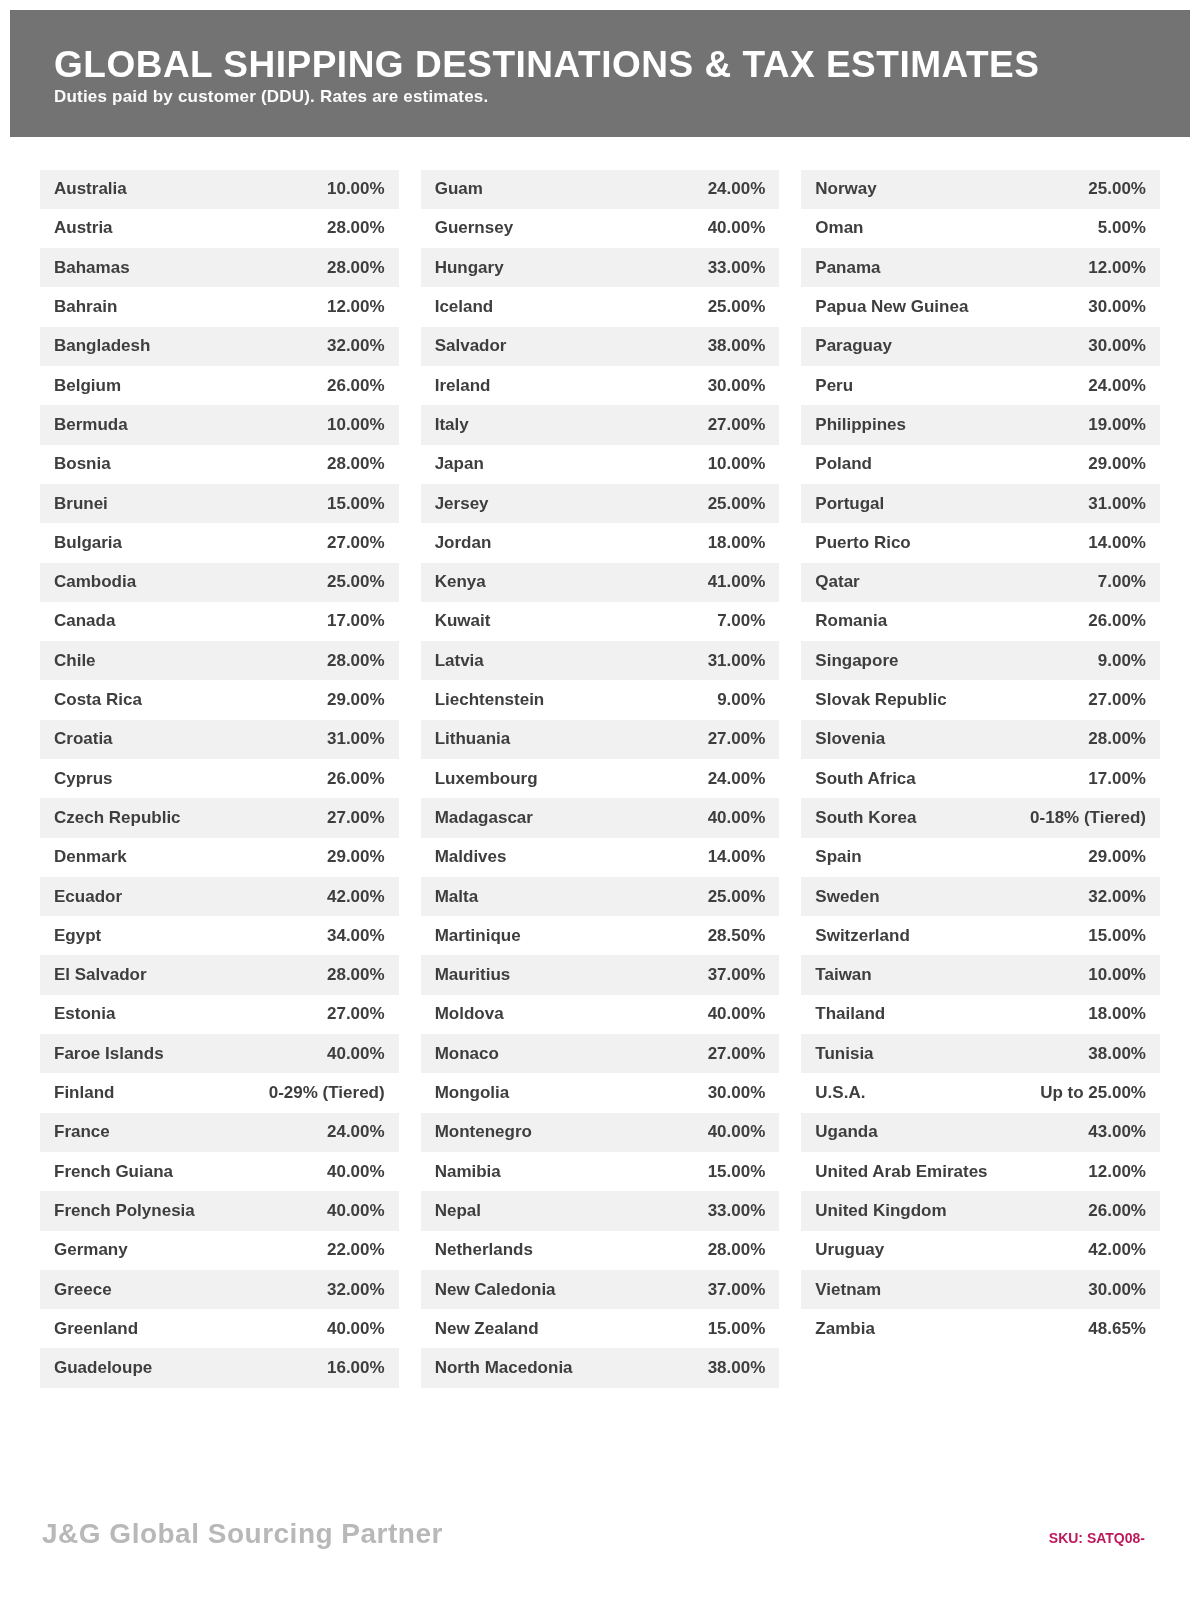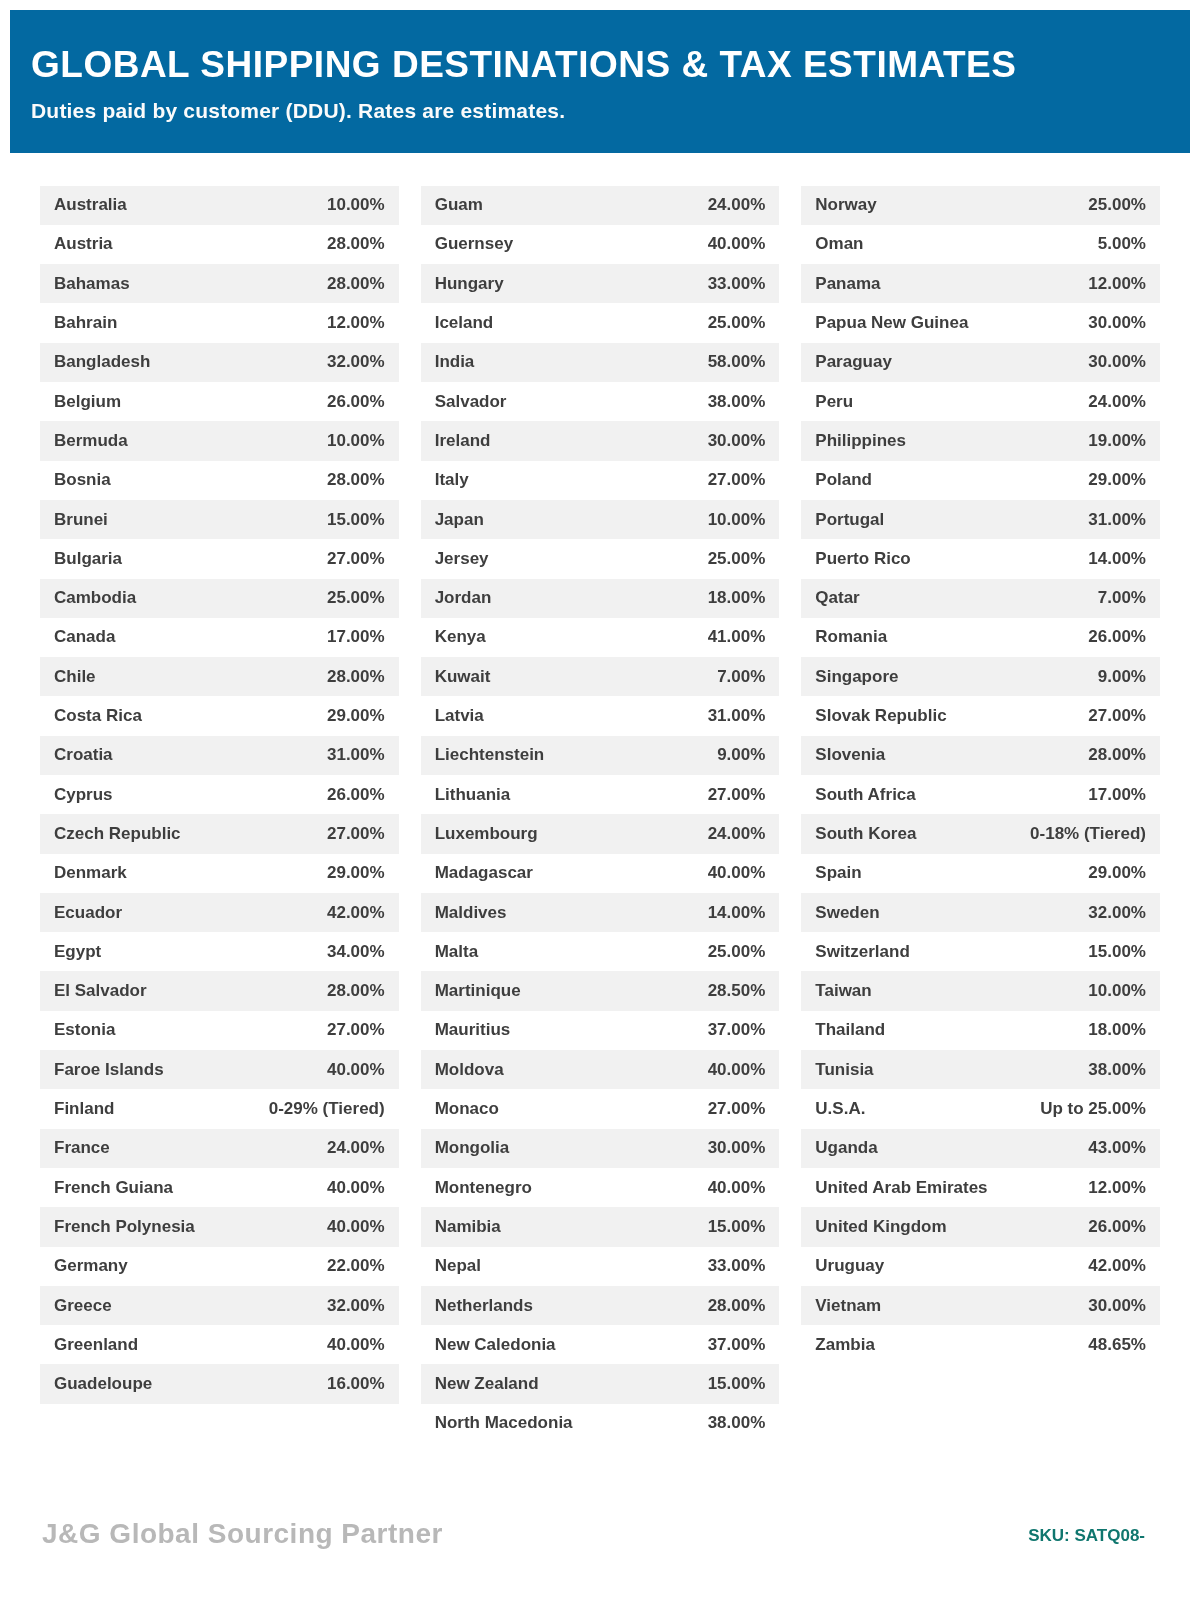--- a/index.html
+++ b/index.html
@@ -5,34 +5,33 @@
   * { margin: 0; padding: 0; box-sizing: border-box; }
   html, body { width: 1200px; height: 1600px; }
   body {
     background: #ffffff;
     font-family: "Liberation Sans", "DejaVu Sans", sans-serif;
     display: flex;
     flex-direction: column;
   }
   .header {
     margin: 10px 10px 0 10px;
-    background: #0369a1;
+    background: #737373;
     color: #ffffff;
-    padding: 34px 44px 30px 21px;
+    padding: 34px 44px 30px 44px;
   }
   .title {
     font-size: 37px;
     font-weight: 800;
     letter-spacing: 0.5px;
     line-height: 1.15;
   }
   .subtitle {
-    font-size: 21px;
+    font-size: 17px;
     font-weight: 700;
-    margin-top: 12px;
     color: #fbfbfb;
     letter-spacing: 0.2px;
   }
   .table-area {
     display: grid;
     grid-template-columns: repeat(3, 1fr);
     column-gap: 22px;
     padding: 0 40px;
     margin-top: 33px;
     align-items: start;
@@ -59,22 +58,22 @@
     align-items: flex-end;
     padding: 0 55px 50px 42px;
   }
   .brand {
     color: #b8b8b8;
     font-size: 28px;
     font-weight: 800;
     letter-spacing: 0.5px;
   }
   .sku {
-    color: #0f766e;
-    font-size: 17px;
+    color: #be185d;
+    font-size: 14px;
     font-weight: 700;
     padding-bottom: 4px;
   }
 </style>
 </head>
 <body>
 
 <header class="header">
   <h1 class="title">GLOBAL SHIPPING DESTINATIONS &amp; TAX ESTIMATES</h1>
   <p class="subtitle">Duties paid by customer (DDU). Rates are estimates.</p>
@@ -218,24 +217,20 @@
       </div>
       <div class="row">
         <span class="country">Hungary</span>
         <span class="rate">33.00%</span>
       </div>
       <div class="row">
         <span class="country">Iceland</span>
         <span class="rate">25.00%</span>
       </div>
       <div class="row">
-        <span class="country">India</span>
-        <span class="rate">58.00%</span>
-      </div>
-      <div class="row">
         <span class="country">Salvador</span>
         <span class="rate">38.00%</span>
       </div>
       <div class="row">
         <span class="country">Ireland</span>
         <span class="rate">30.00%</span>
       </div>
       <div class="row">
         <span class="country">Italy</span>
         <span class="rate">27.00%</span>

